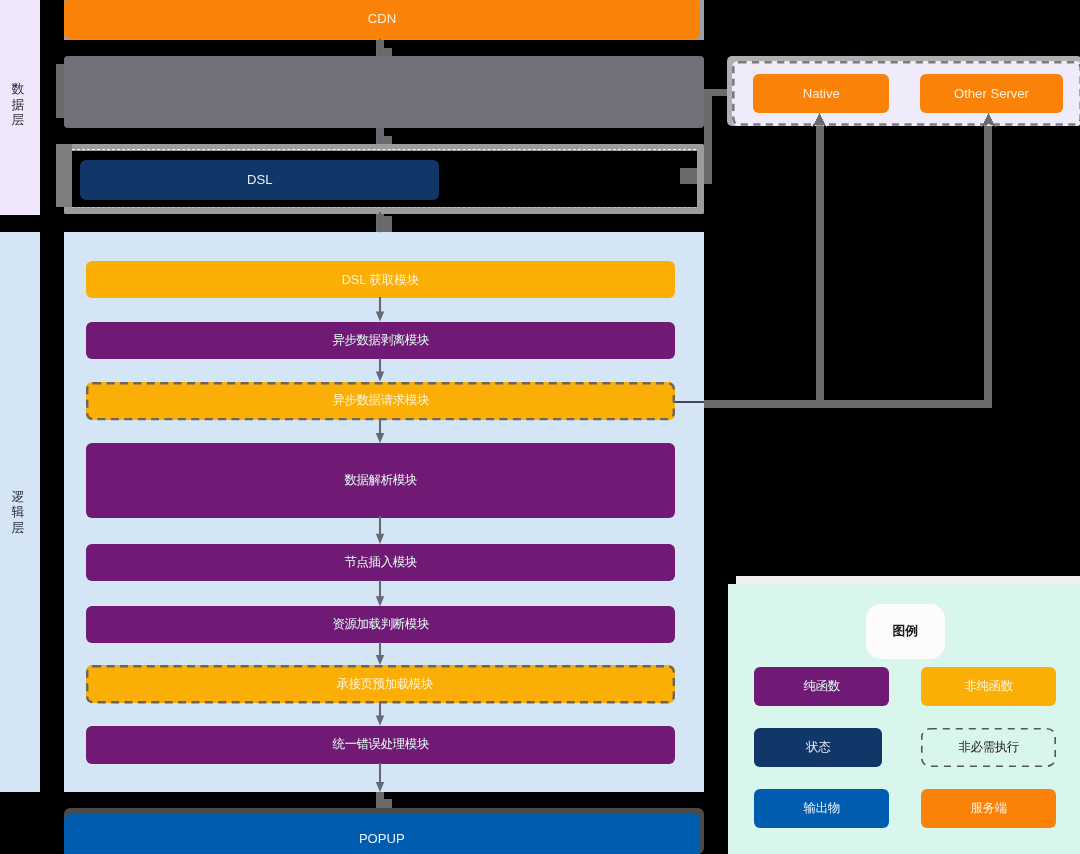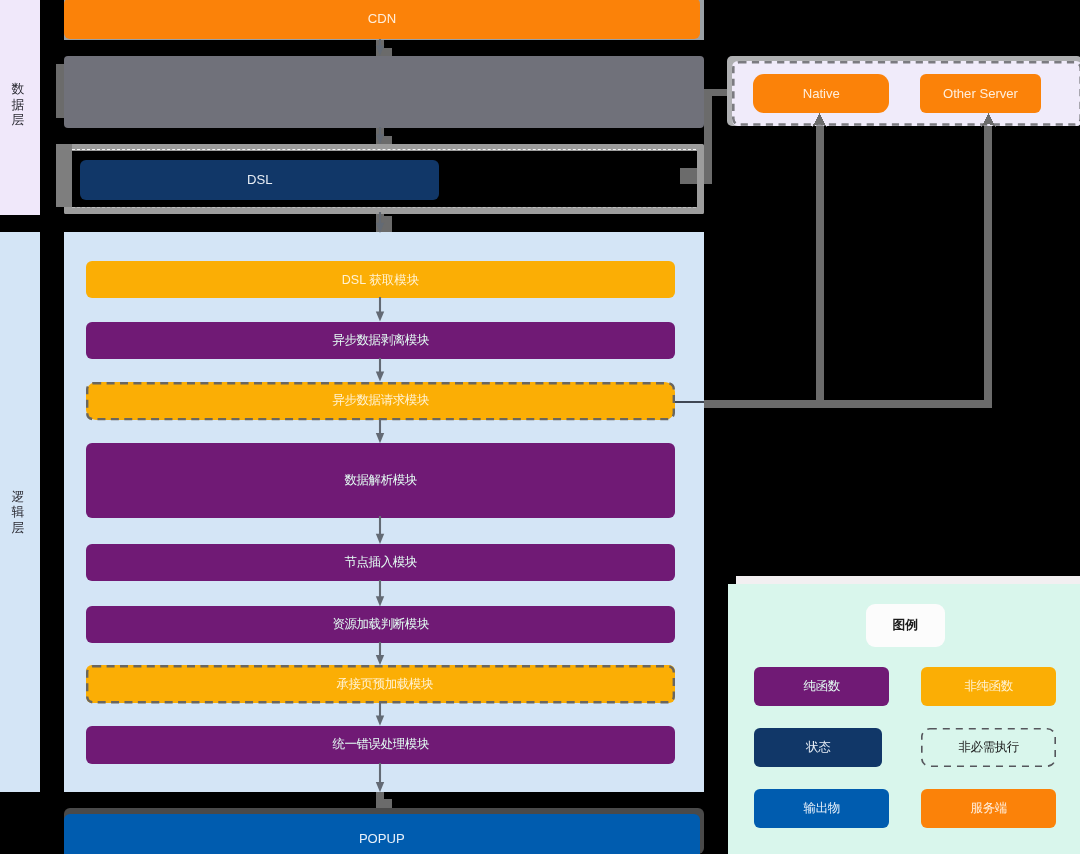--- a/index.html
+++ b/index.html
@@ -104,36 +104,36 @@
   <div class="abs box state ctr" style="left:80px;top:160px;width:359.4px;height:39.5px;">
     <span class="boxtext latin">DSL</span>
   </div>
 
   <div class="abs" style="left:727.3px;top:55.9px;width:355px;height:70.5px;background:#AEAFB1;border-radius:5px;"></div>
   <div class="abs" style="left: 731.5px; top: 60.8px; width: 350px; height: 64.8px; background: rgb(240, 235, 250); border-radius: 6px; position: absolute;">
       <svg class="dashsvg" width="350" height="64.796875" viewBox="0 0 350 64.796875">
         <rect x="1.3" y="1.3" width="347.4" height="62.196875" rx="6" ry="6" fill="none" stroke="#7B7B80" stroke-width="2.6" stroke-dasharray="7.2 5.4"></rect>
       </svg>
     </div>
-  <div class="abs box srv ctr" style="left:753.3px;top:74.3px;width:136px;height:38.5px;border-radius:11px;">
+  <div class="abs box srv ctr" style="left:753.3px;top:74.3px;width:136px;height:38.5px;">
     <span class="boxtext latin">Native</span>
   </div>
-  <div class="abs box srv ctr" style="left:920px;top:74.3px;width:121px;height:38.5px;">
+  <div class="abs box srv ctr" style="left:920px;top:74.3px;width:143px;height:38.5px;">
     <span class="boxtext latin">Other Server</span>
   </div>
 
   <div class="abs" id="logic-panel"></div>
   <div id="modules">
       <div class="abs box ctr impure" style="left: 86px; top: 261.2px; width: 589px; height: 37.3px;">
         <span class="boxtext">DSL 获取模块</span>
       </div>
       <div class="abs box ctr pure" style="left: 86px; top: 321.9px; width: 589px; height: 37.3px;">
         <span class="boxtext cjk">异步数据剥离模块</span>
       </div>
-      <div class="abs box ctr impure dashwrap" style="left: 86px; top: 381.6px; width: 589px; height: 38.3px; position: absolute; border-radius: 11px;">
+      <div class="abs box ctr impure dashwrap" style="left: 86px; top: 381.6px; width: 589px; height: 38.3px; position: absolute;">
         <span class="boxtext cjk">异步数据请求模块</span>
         <svg class="dashsvg" width="589" height="38.296875" viewBox="0 0 589 38.296875">
           <rect x="1.2" y="1.2" width="586.6" height="35.896875" rx="6" ry="6" fill="none" stroke="#6A665E" stroke-width="2.4" stroke-dasharray="8 5.4"></rect>
         </svg>
       </div>
       <div class="abs box ctr pure" style="left: 86px; top: 443px; width: 589px; height: 74.5px;">
         <span class="boxtext cjk">数据解析模块</span>
       </div>
       <div class="abs box ctr pure" style="left: 86px; top: 544.3px; width: 589px; height: 36.4px;">
         <span class="boxtext cjk">节点插入模块</span>
@@ -152,21 +152,21 @@
       </div>
     </div>
 
   <div class="abs" style="left:64px;top:807.8px;width:640px;height:46px;background:#4A4A4A;border-radius:6px;"></div>
   <div class="abs box output ctr" style="left:63.8px;top:813.5px;width:636px;height:50px;">
     <span class="boxtext latin">POPUP</span>
   </div>
 
   <div class="abs" style="left:736px;top:576px;width:344px;height:278px;background:#F2EFF1;"></div>
   <div class="abs" style="left:728px;top:584px;width:352px;height:270px;background:#D9F6EC;"></div>
-  <div class="abs ctr" style="left:865.7px;top:604.2px;width:79.3px;height:43px;background:#FCFCFC;border-radius:9px;">
+  <div class="abs ctr" style="left:865.7px;top:604.2px;width:79.3px;height:55px;background:#FCFCFC;border-radius:15px;">
     <span style="font-size:12.8px;font-weight:700;color:#1b1b1b;letter-spacing:0px;">图例</span>
   </div>
   <div id="legend-items">
       <div class="abs box ctr pure" style="left: 754px; top: 667px; width: 135px; height: 39px;">
         <span class="boxtext cjk">纯函数</span>
       </div>
       <div class="abs box ctr impure" style="left: 921px; top: 667px; width: 135px; height: 39px;">
         <span class="boxtext cjk">非纯函数</span>
       </div>
       <div class="abs box ctr state" style="left: 754px; top: 728px; width: 128px; height: 39px;">

